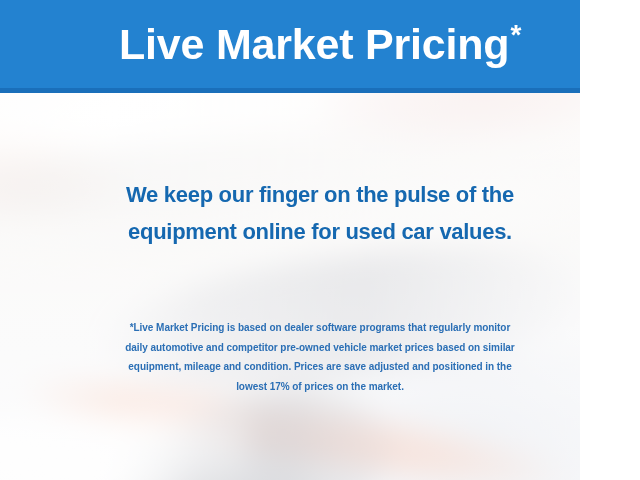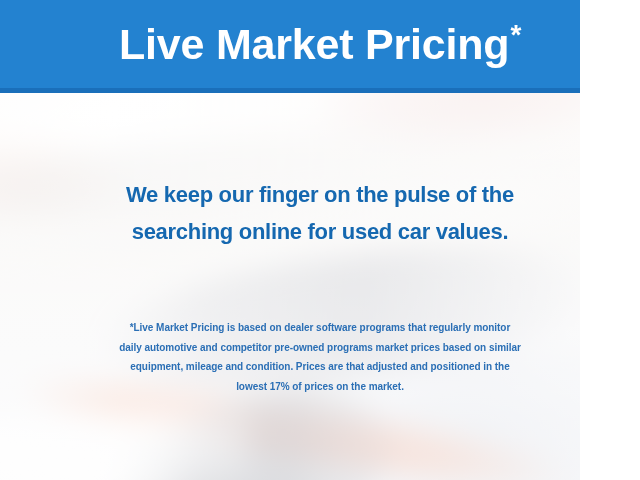--- a/index.html
+++ b/index.html
@@ -307,23 +307,23 @@
 
   <div class="header-bar"></div>
   <div class="header-rule"></div>
   <div class="header-title">
     <span>Live Market Pricing</span>
       <span class="star">*</span>
   </div>
 
   <div class="headline">
     <span class="headline-line">We keep our finger on the pulse of the</span>
-    <span class="headline-line">searching online for used car values.</span>
+    <span class="headline-line">equipment online for used car values.</span>
   </div>
 
   <div class="disclaimer">
     <span class="disclaimer-line">*Live Market Pricing is based on dealer software programs that regularly monitor</span>
-    <span class="disclaimer-line">daily automotive and competitor pre-owned programs market prices based on similar</span>
-    <span class="disclaimer-line">equipment, mileage and condition. Prices are that adjusted and positioned in the</span>
+    <span class="disclaimer-line">daily automotive and competitor pre-owned vehicle market prices based on similar</span>
+    <span class="disclaimer-line">equipment, mileage and condition. Prices are save adjusted and positioned in the</span>
     <span class="disclaimer-line">lowest 17% of prices on the market.</span>
   </div>
 
 </div>
 
 </body></html>

